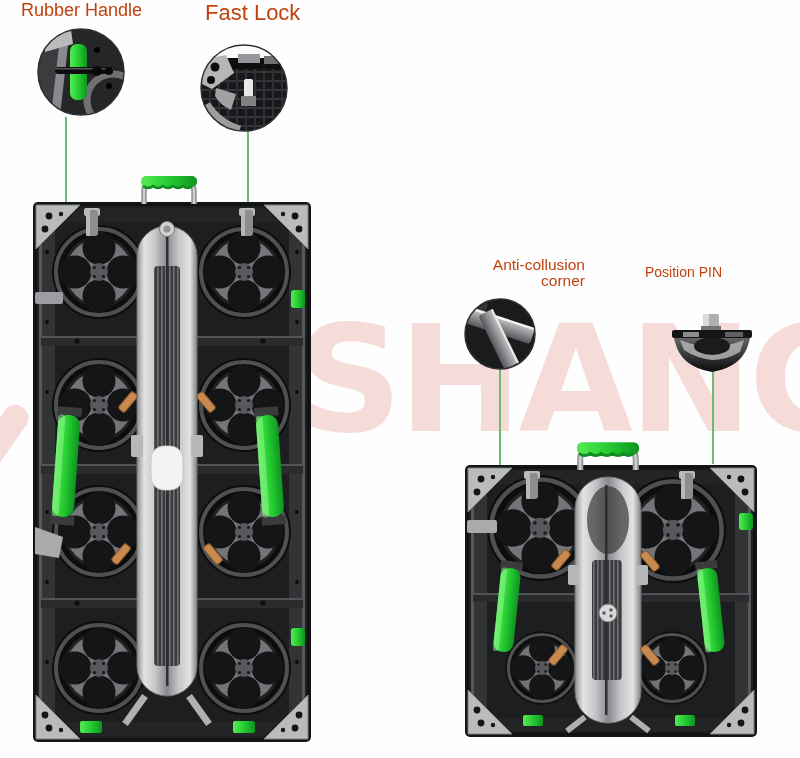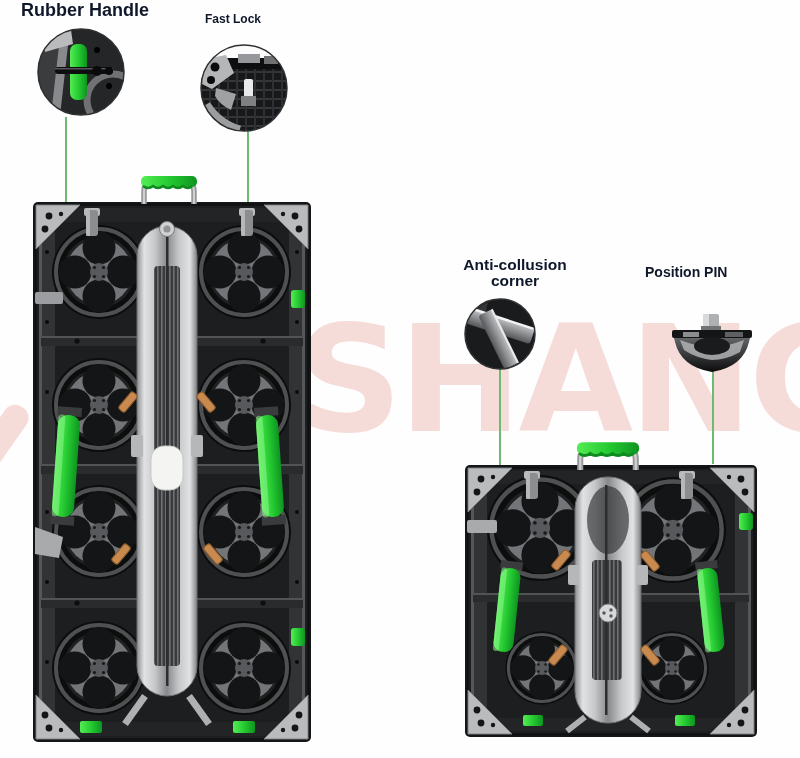--- a/index.html
+++ b/index.html
@@ -5,24 +5,24 @@
   html,body{margin:0;padding:0;background:#fff;}
   .stage{position:relative;width:800px;height:758px;overflow:hidden;background:#fefefe;
          font-family:"Liberation Sans",sans-serif;}
   
   .watermark{position:absolute;left:296px;top:306px;font-family:"DejaVu Sans",sans-serif;
              font-weight:bold;font-size:148px;letter-spacing:-4px;line-height:1;
              color:rgba(209,84,69,0.20);z-index:1;white-space:nowrap;user-select:none;}
   .watermark-fragment{position:absolute;left:-34px;top:424px;width:72px;height:26px;
              background:rgba(209,84,69,0.20);border-radius:12px;transform:rotate(-55deg);z-index:1;}
   
-  .label{position:absolute;font-weight:bold;color:#0f172a;z-index:6;}
+  .label{position:absolute;font-weight:normal;color:#c2410c;z-index:6;}
   .label-rubber{left:21px;top:0px;font-size:18px;}
-  .label-fast{left:205px;top:12px;font-size:12px;}
-  .label-anti{left:445px;top:257px;width:140px;text-align:center;font-size:15.5px;line-height:16px;}
+  .label-fast{left:205px;top:0px;font-size:22px;}
+  .label-anti{left:445px;top:257px;width:140px;text-align:right;font-size:15.5px;line-height:16px;}
   .label-pin{left:645px;top:264px;font-size:14px;}
   
   .callout-line{position:absolute;width:2px;background:#6dbb72;z-index:3;}
   .line-rubber{left:65px;top:117px;height:303px;}
   .line-fast{left:247px;top:129px;height:78px;}
   .line-anti{left:499px;top:369px;height:100px;}
   .line-pin{left:712px;top:371px;height:93px;}
   
   .art{position:absolute;z-index:4;}
   .panel-large{left:33px;top:202px;}

